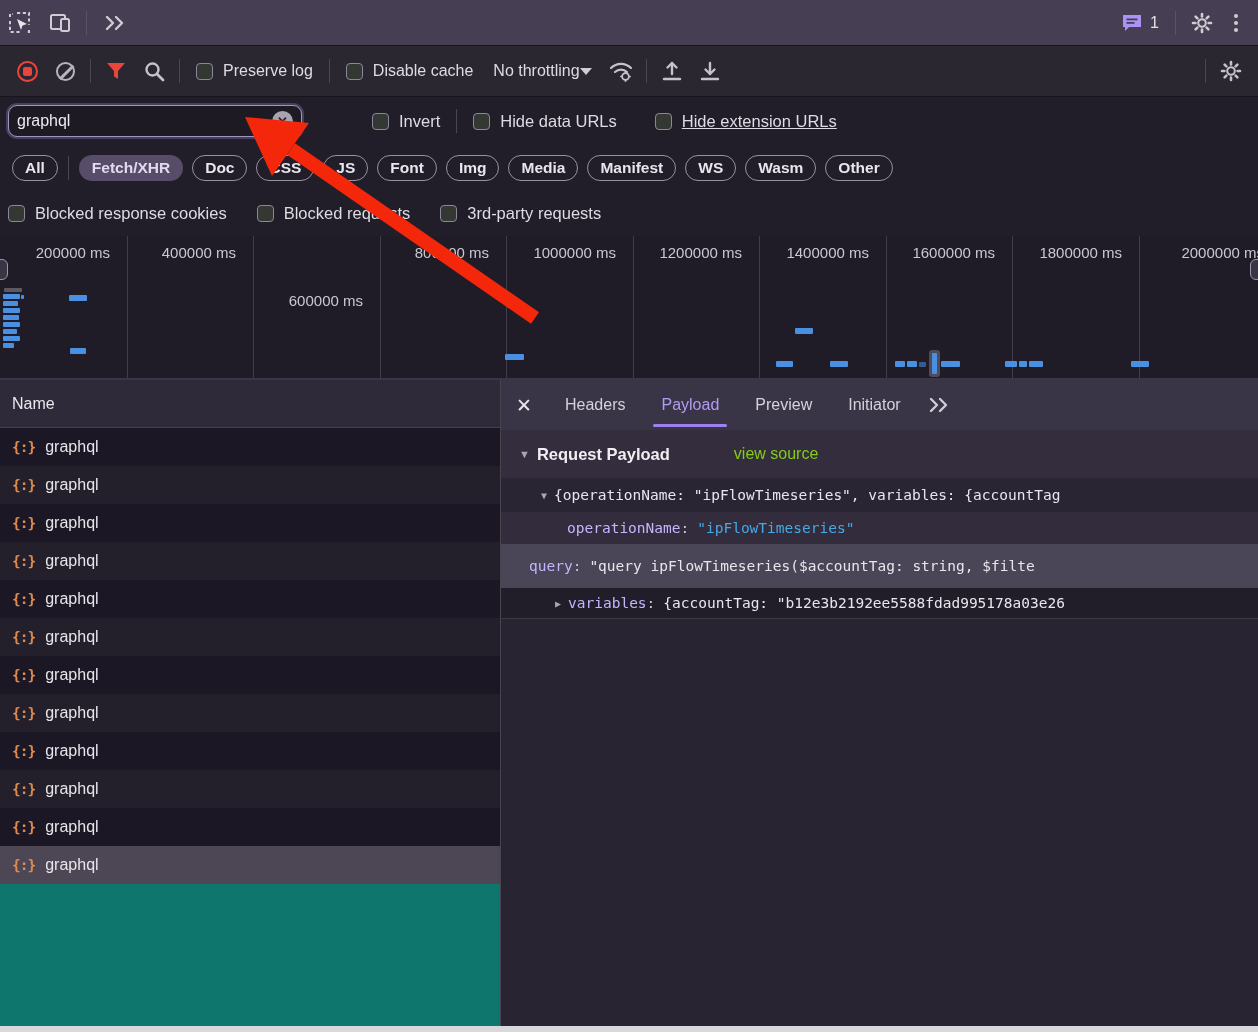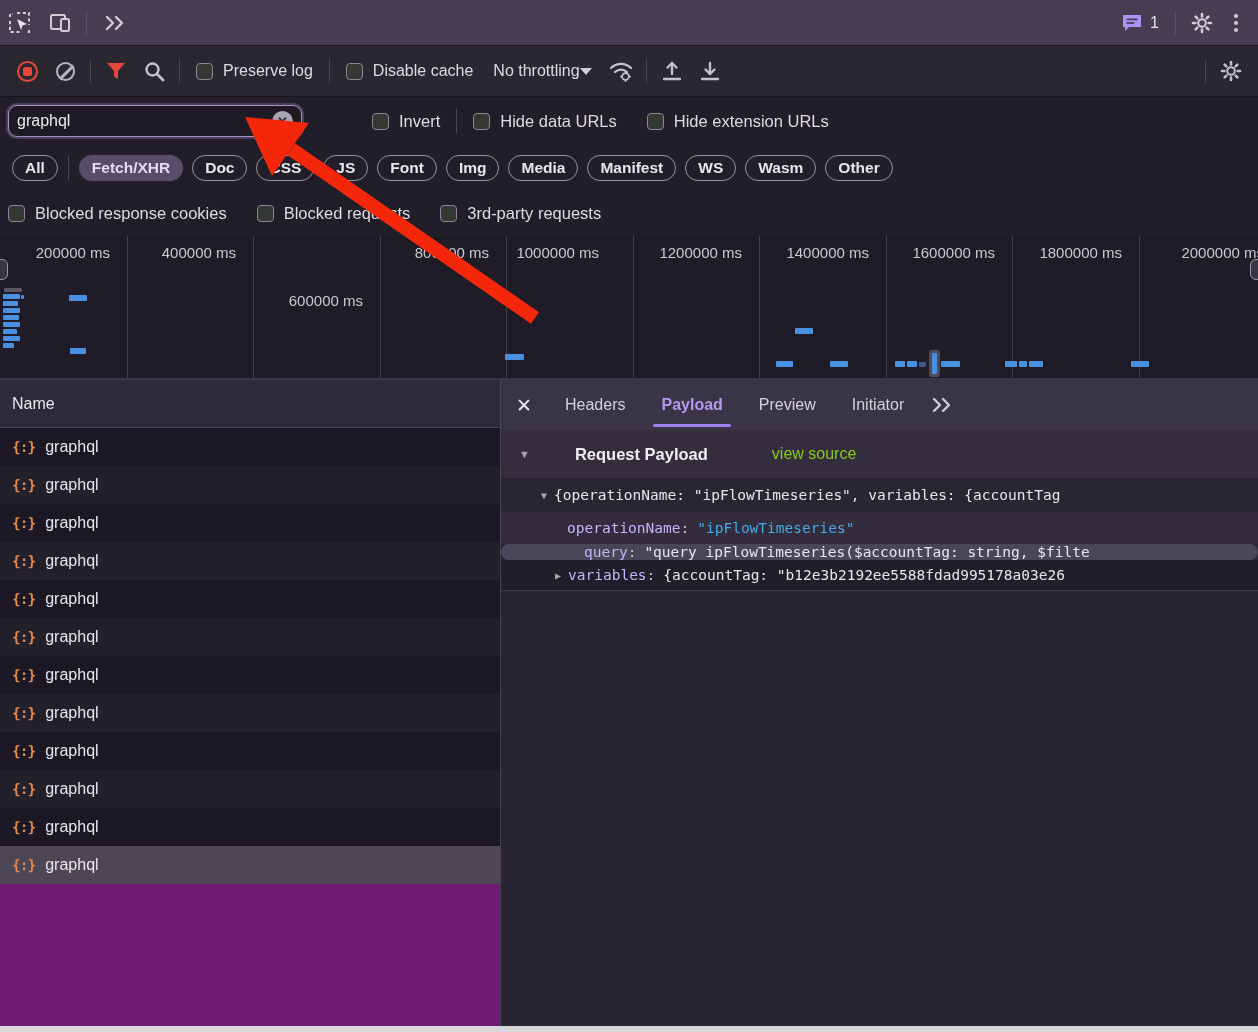--- a/index.html
+++ b/index.html
@@ -57,46 +57,46 @@
   .tick { position:absolute; top:8px; font-size:15px; color:#cbc8d1; white-space:nowrap; }
   .bar { position:absolute; background:#4a90e2; border-radius:1px; }
   .bar.dim { opacity:.55; }
   .bar.gray { background:#5c5864; }
   .markerbox { position:absolute; background:#504b58; border-radius:3px; }
   .markertick { position:absolute; background:#4a90e2; border-radius:1px; }
   .scroll-nub { position:absolute; width:13px; height:21px; border:1.5px solid #9a96a2; background:#3a3544; border-radius:6px; }
 
   
   .main { flex:1; display:flex; min-height:0; }
-  .left-panel { width:501px; flex:none; border-right:1px solid #49454f; display:flex; flex-direction:column; background:#701a75; }
+  .left-panel { width:501px; flex:none; border-right:1px solid #49454f; display:flex; flex-direction:column; background:#0f766e; }
   .name-header { height:48px; background:#2f2a39; border-bottom:1px solid #45404d; display:flex; align-items:center; padding:0 12px; font-size:16px; color:#e9e7ee; flex:none; }
   .req { height:38px; display:flex; align-items:center; gap:10px; padding:0 12px; font-size:16px; color:#e7e5ea; flex:none; }
   .req:nth-child(odd) { background:#231f2b; }
   .req:nth-child(even) { background:#1b1724; }
   .req.selected { background:#4d4755; }
   .xhr-ic { font-family:"DejaVu Sans Mono", monospace; font-weight:bold; color:#e08a4e; font-size:14.5px; letter-spacing:-1px; }
 
   
   .right-panel { flex:1; display:flex; flex-direction:column; min-width:0; background:#282431; }
   .detail-tabs { height:50px; background:#3a3447; display:flex; align-items:center; flex:none; }
   .close-x { width:46px; display:flex; align-items:center; justify-content:center; font-size:19px; color:#e9e7ee; }
   .dtab { padding:0 18px; height:100%; display:flex; align-items:center; font-size:16px; color:#d5d2da; position:relative; }
-  .dtab.active { color:#b29bf2;font-weight:bold; }
+  .dtab.active { color:#b29bf2; }
   .dtab.active::after { content:""; position:absolute; left:10px; right:10px; bottom:3px; height:3px; background:#9d82ef; border-radius:2px; }
   .chev2 { margin-left:8px; }
 
   .payload { flex:1; display:flex; flex-direction:column; min-width:0; font-family:"DejaVu Sans Mono", monospace; font-size:14.5px; overflow:hidden; }
   .p-row { flex:none; display:flex; align-items:center; white-space:nowrap; overflow:hidden; }
   .p-header { height:48px; background:#332d3e; font-family:"Liberation Sans", sans-serif; padding-left:18px; }
-  .p-header .title { font-size:16.5px; font-weight:bold; color:#f0eef3;margin-left:38px; }
+  .p-header .title { font-size:16.5px; font-weight:bold; color:#f0eef3; }
   .p-header .vsrc { margin-left:64px; font-size:16px; color:#84cc16; }
   .tri { color:#a8a4b0; font-size:10px; margin-right:7px; flex:none; }
   .p-preview { height:34px; background:#2a2533; padding-left:40px; color:#e8e6ed; }
   .p-op { height:32px; background:#322c3d; padding-left:66px; }
-  .p-query { height:16px; background:#4b4558; padding-left:83px;border-radius:10px; }
+  .p-query { height:44px; background:#4b4558; padding-left:28px; }
   .p-vars { height:31px; background:#221e29; padding-left:54px; border-bottom:1px solid #3e3947; }
   .jkey { color:#c4b5fd; }
   .jpunc { color:#c9c6cf; margin-right:8px; }
   .jstr { color:#46a8e6; }
   .jwhite { color:#e8e6ed; }
 
   .bottom-strip { height:6px; background:#d8d7da; flex:none; }
 
   .annotation-arrow { position:absolute; left:0; top:0; width:1258px; height:1032px; pointer-events:none; z-index:50; }
   svg.glyph { display:block; }
@@ -259,21 +259,21 @@
     </div>
     <div class="cbx-group" style="margin-left:26px;padding-left:44px;">
       <div class="cbx"></div>
       <span>Invert</span>
     </div>
     <div class="vsep dark"></div>
     <div class="cbx-group">
       <div class="cbx"></div>
       <span>Hide data URLs</span>
     </div>
-    <div class="cbx-group" style="margin-left:20px;">
+    <div class="cbx-group" style="margin-left:28px;text-decoration:underline;">
       <div class="cbx"></div>
       <span>Hide extension URLs</span>
     </div>
   </div>
 
   <div class="chiprow">
     <div class="chip">All</div>
     <div class="vsep dark" style="margin:0 1px;"></div>
     <div class="chip active">Fetch/XHR</div>
     <div class="chip">Doc</div>
@@ -312,21 +312,21 @@
       <div class="tdiv" style="left: 506px;"></div>
       <div class="tdiv" style="left: 632.5px;"></div>
       <div class="tdiv" style="left: 759px;"></div>
       <div class="tdiv" style="left: 885.5px;"></div>
       <div class="tdiv" style="left: 1012px;"></div>
       <div class="tdiv" style="left: 1138.5px;"></div>
       <div class="tick" style="right: 1148px;">200000 ms</div>
       <div class="tick" style="right: 1022px;">400000 ms</div>
       <div class="tick" style="right: 895px; margin-top: 48px;">600000 ms</div>
       <div class="tick" style="right: 769px;">800000 ms</div>
-      <div class="tick" style="right: 659px;">1000000 ms</div>
+      <div class="tick" style="right: 642px;">1000000 ms</div>
       <div class="tick" style="right: 516px;">1200000 ms</div>
       <div class="tick" style="right: 389px;">1400000 ms</div>
       <div class="tick" style="right: 263px;">1600000 ms</div>
       <div class="tick" style="right: 136px;">1800000 ms</div>
       <div class="tick" style="right: -6px;">2000000 ms</div>
       <div class="bar gray" style="left: 4px; top: 52px; width: 18px; height: 4px;"></div>
       <div class="bar bar" style="left: 3px; top: 58px; width: 17px; height: 5px;"></div>
       <div class="bar bar" style="left: 21px; top: 59px; width: 3px; height: 4px;"></div>
       <div class="bar bar" style="left: 3px; top: 65px; width: 15px; height: 5px;"></div>
       <div class="bar bar" style="left: 3px; top: 72px; width: 17px; height: 5px;"></div>

